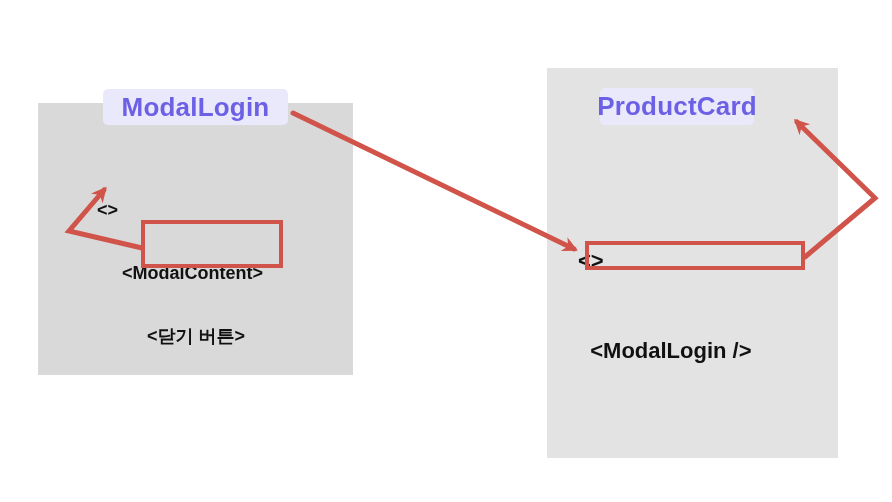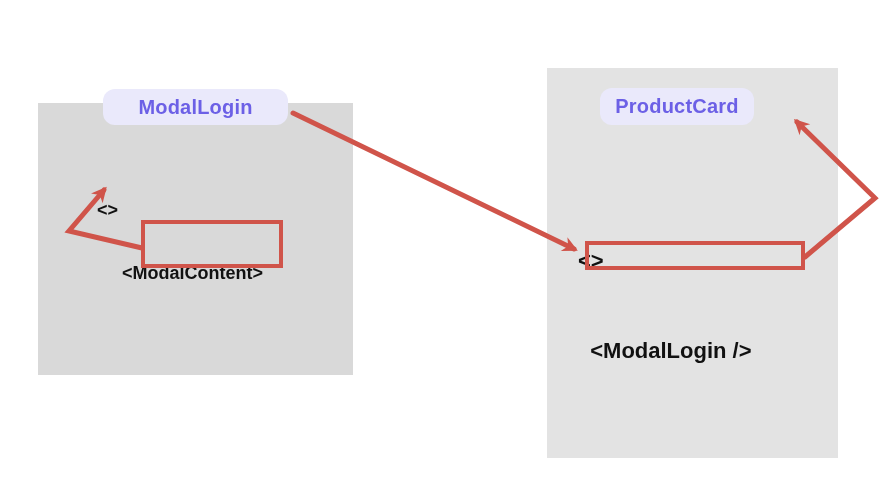--- a/index.html
+++ b/index.html
@@ -29,22 +29,22 @@
     background: var(--color-panel_right_bg);
   }
   .component-label {
     position: absolute;
     display: flex;
     align-items: center;
     justify-content: center;
     background: var(--color-label_bg);
     color: var(--color-label_text);
     font-weight: 700;
-    font-size: 20px;
-    border-radius: 12px;
+    font-size: 26px;
+    border-radius: 5px;
     letter-spacing: 0.2px;
   }
   .label-modallogin {
     left: 103px; top: 89px;
     width: 185px; height: 36px;
   }
   .label-productcard {
     left: 600px; top: 88px;
     width: 154px; height: 37px;
   }
@@ -111,20 +111,21 @@
       </marker>
     </defs>
     <path class="arrow-stroke" marker-end="url(#arrowhead)" d="M142,248 L69,231 L104,190"></path>
     <path class="arrow-stroke" marker-end="url(#arrowhead)" d="M293,113 L574,249"></path>
     <path class="arrow-stroke" marker-end="url(#arrowhead)" d="M805,257 L875,198 L797,122"></path>
   </svg>
 
   <div class="code-block code-left">
     <div>&lt;&gt;</div>
     <div>     &lt;ModalContent&gt;</div>
+    <div>          &lt;닫기 버튼&gt;</div>
     
     
     
   </div>
 
   <div class="code-block code-right">
     <div>&lt;&gt;</div>
     <div>  &lt;ModalLogin /&gt;</div>
     
   </div>

